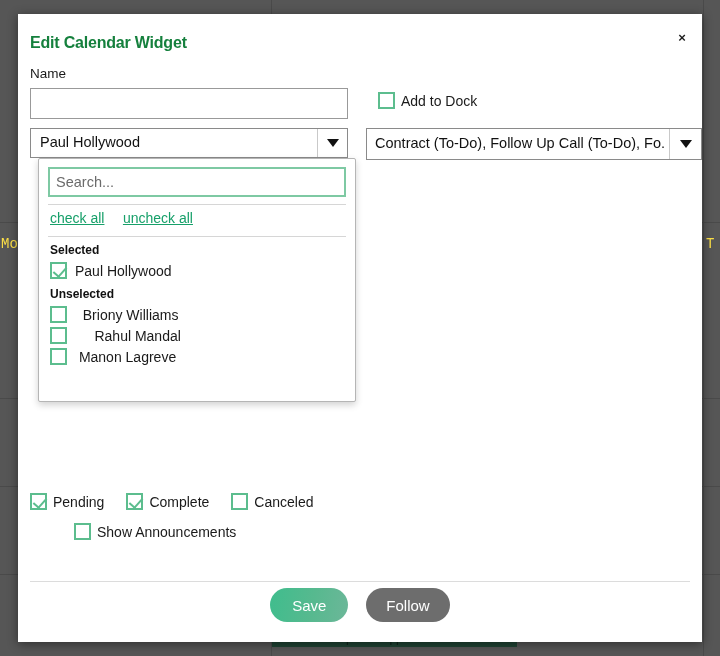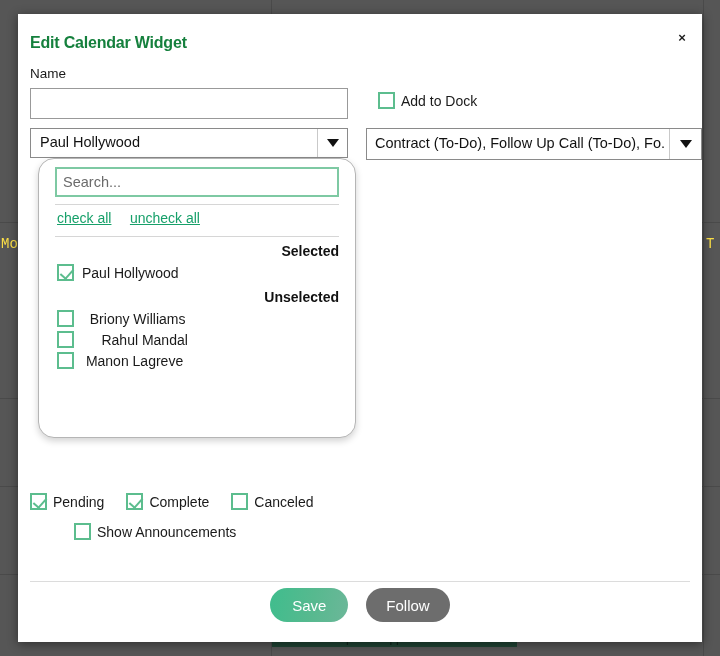--- a/index.html
+++ b/index.html
@@ -164,27 +164,27 @@
     width: 0; height: 0;
     border-left: 6px solid transparent;
     border-right: 6px solid transparent;
     border-top: 8px solid #111;
   }
 
   
   #rep-panel {
     position: absolute;
     left: 8px; top: 30px;
-    width: 318px; height: 280px;
+    width: 318px; height: 244px;
     background: #fff;
     border: 1px solid #b5b5b5;
-    border-radius: 16px;
+    border-radius: 2px;
     box-shadow: 0 3px 7px rgba(0,0,0,0.18);
     z-index: 40;
-    padding: 8px 16px;
+    padding: 8px 9px;
   }
   #rep-search {
     width: 100%; height: 30px;
     border: 2px solid #7ec9a3;
     font-size: 14.5px;
     color: #444;
     padding: 0 6px;
     font-family: "Liberation Sans", sans-serif;
     outline: none;
   }
@@ -196,25 +196,24 @@
   }
   .bulk-links { padding: 0 2px 2px 2px; }
   .bulk-link {
     color: #17a06a;
     font-size: 14px;
     text-decoration: underline;
     cursor: pointer;
     margin-right: 14px;
   }
   .group-head {
-    font-size: 14px;
+    font-size: 12px;
     font-weight: bold;
     color: #111;
     margin: 6px 0 3px 2px;
-    text-align: right;
   }
   .opt-row {
     display: flex;
     align-items: center;
     gap: 8px;
     padding: 2px 0 2px 2px;
     font-size: 14px;
     color: #1a1a1a;
     cursor: pointer;
   }

